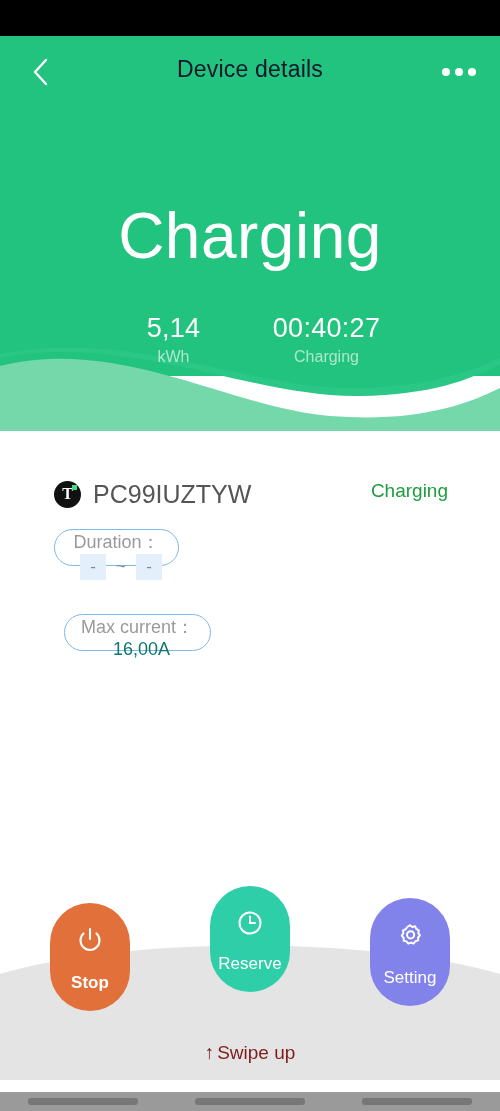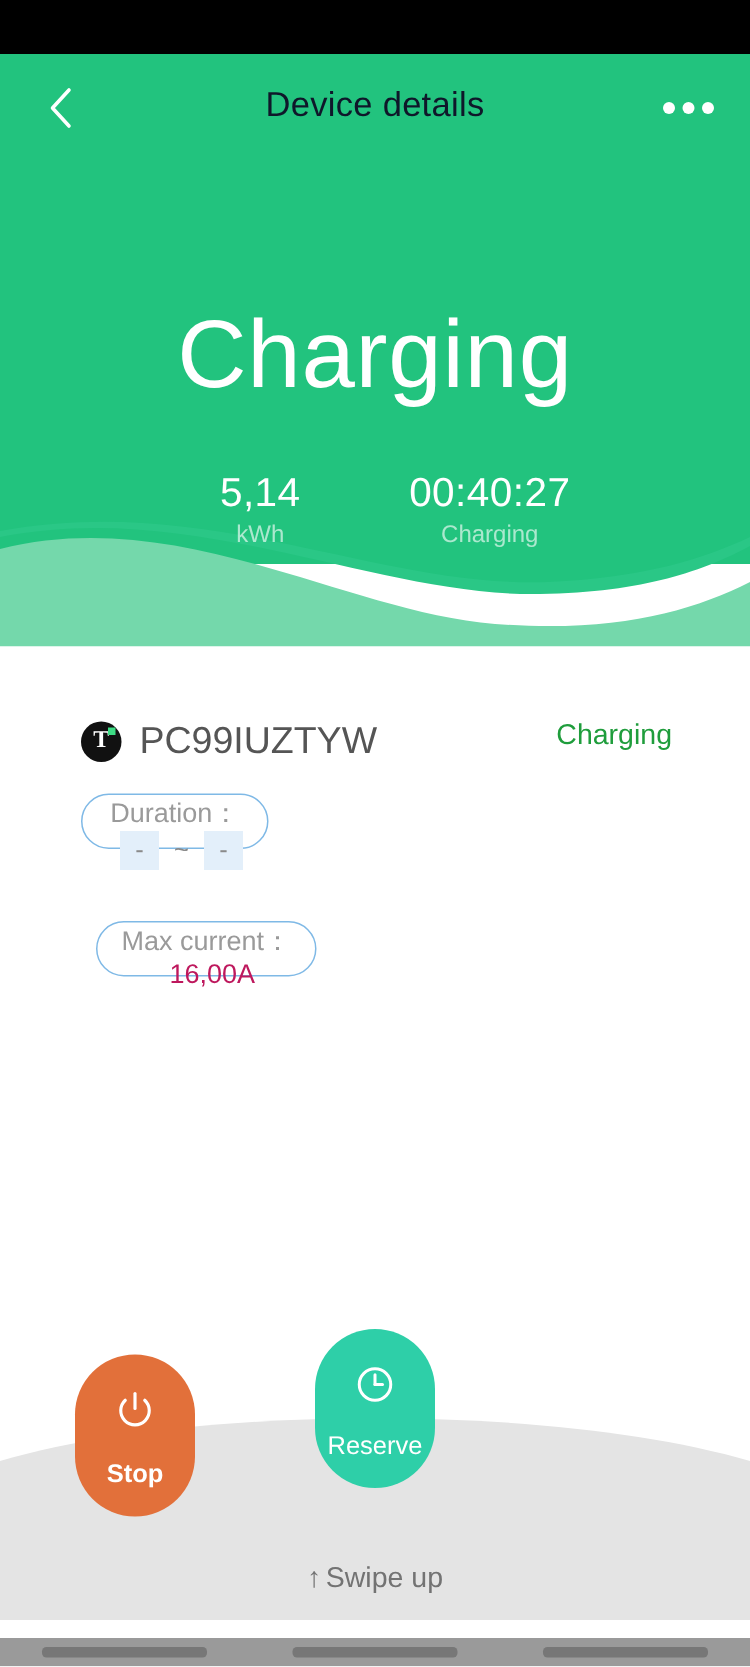--- a/index.html
+++ b/index.html
@@ -186,21 +186,21 @@
   }
   .pill-duration { left: 54px; top: 529px; }
   .pill-current  { left: 64px; top: 586px; margin-top: 28px; }
 
   .pill-label {
     color: #9a9a9a;
     font-size: 18px;
     white-space: nowrap;
   }
   .pill-value {
-    color: #be185d;
+    color: #0f766e;
     font-size: 18px;
     margin-left: 8px;
     white-space: nowrap;
   }
   .range {
     display: flex;
     align-items: center;
     margin-left: 9px;
     gap: 2px;
   }
@@ -227,21 +227,21 @@
     left: 0; top: 930px;
     width: 500px;
     height: 150px;
     z-index: 1;
   }
   .swipe {
     position: absolute;
     left: 0; top: 1042px;
     width: 500px;
     text-align: center;
-    color: #737373;
+    color: #7f1d1d;
     font-size: 19px;
     z-index: 4;
     cursor: pointer;
   }
   .swipe .arrow {
     font-size: 19px;
     margin-right: 3px;
   }
 
   
@@ -394,20 +394,34 @@
     <span class="ico">
       <svg width="30" height="30" viewBox="0 0 30 30">
         <circle cx="15" cy="15" r="10.5" fill="none" stroke="#ffffff" stroke-width="2"></circle>
         <line x1="15" y1="15" x2="15" y2="8.5" stroke="#ffffff" stroke-width="2" stroke-linecap="round"></line>
         <line x1="15" y1="15" x2="20" y2="15" stroke="#ffffff" stroke-width="2" stroke-linecap="round"></line>
       </svg>
     </span>
     <span class="lbl">Reserve</span>
   </div>
 
+  <div class="action act-setting">
+    <span class="ico">
+      <svg width="30" height="30" viewBox="0 0 30 30">
+        <g fill="none" stroke="#ffffff" stroke-width="2" stroke-linejoin="round">
+          <path d="M15 5.2 L17.3 7.0 L20.1 6.3 L21.3 8.9 L23.8 10.3 L23.3 13.1
+                   L25.0 15.4 L23.1 17.5 L23.2 20.4 L20.5 21.2 L18.7 23.5
+                   L16.0 22.7 L13.3 23.6 L11.4 21.4 L8.7 20.7 L8.6 17.8
+                   L6.8 15.6 L8.4 13.3 L8.0 10.4 L10.7 9.3 L12.3 7.0 Z"></path>
+          <circle cx="15.6" cy="14.8" r="3.6"></circle>
+        </g>
+      </svg>
+    </span>
+    <span class="lbl">Setting</span>
+  </div>
 
   <div class="navbar-system">
     <i></i>
     <i></i>
     <i></i>
   </div>
 
 </div>
 
 </body></html>

